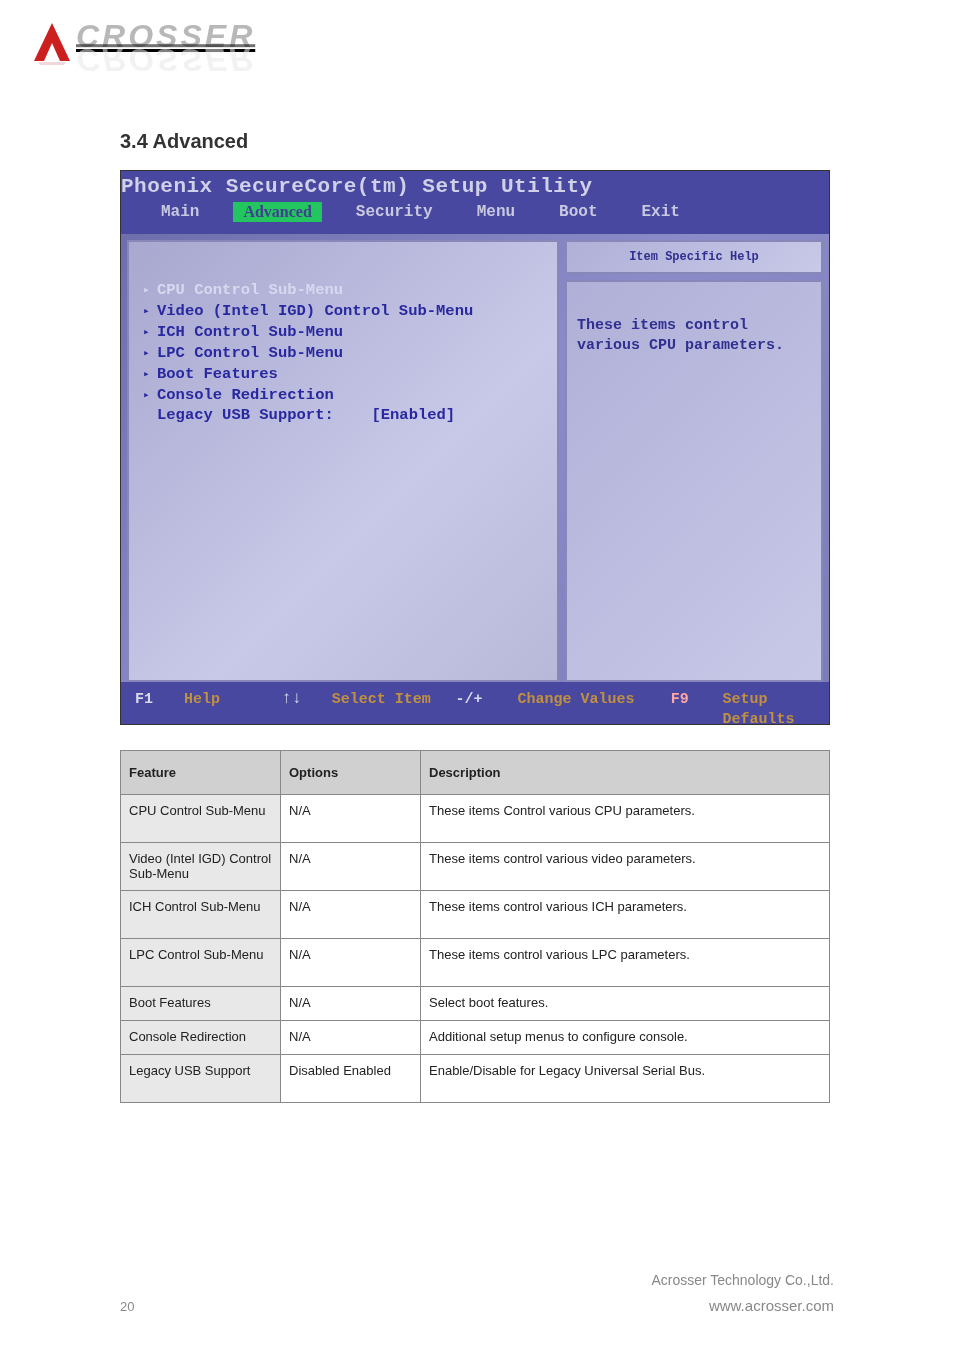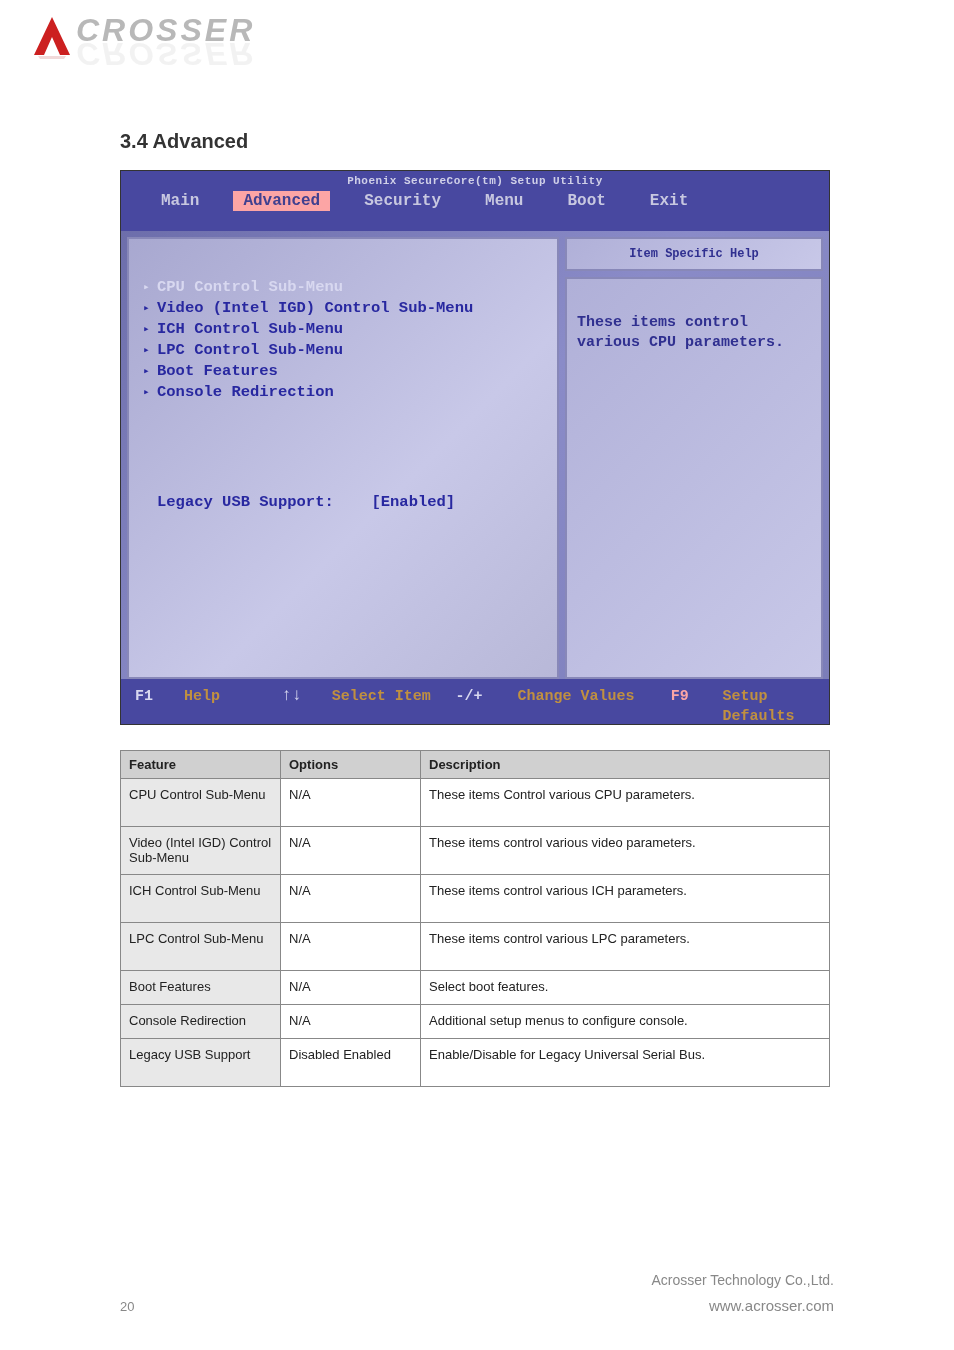--- a/index.html
+++ b/index.html
@@ -5,24 +5,25 @@
     * { margin: 0; padding: 0; box-sizing: border-box; }
     body {
       width: 954px;
       height: 1350px;
       background: #fff;
       font-family: Arial, sans-serif;
       position: relative;
     }
     .logo-area {
       position: absolute;
-      top: 15px;
+      top: 21px;
       left: 30px;
       display: flex;
       align-items: center;
+      text-decoration: underline;
     }
     .logo-icon {
       width: 44px;
       height: 44px;
       position: relative;
       margin-right: 2px;
     }
     .logo-icon svg { width: 100%; height: 100%; }
     .logo-text {
       display: flex;
@@ -60,43 +61,44 @@
       top: 170px;
       left: 120px;
       width: 710px;
       height: 555px;
       background: linear-gradient(135deg, #6a6ba8 0%, #8a8bc8 50%, #7a7cb8 100%);
       border: 1px solid #333;
       font-family: 'Courier New', monospace;
       overflow: hidden;
     }
     .bios-title {
-      text-align: center;
+      text-align: left;
       color: #d0d0e8;
       font-weight: 700;
       padding: 4px 0 2px 0;
-      font-size: 11px;
+      font-size: 21px;
       letter-spacing: 0.5px;
       background: #4848a0;
     }
     .bios-tabs {
       display: flex;
       background: #4848a0;
-      padding: 2px 30px 20px 30px;
+      padding: 2px 30px 12px 30px;
       gap: 24px;
     }
     .bios-tab {
       color: #c8c8e0;
       font-weight: 700;
       font-size: 16px;
       padding: 1px 10px;
     }
     .bios-tab.active {
-      background: #fca5a5;
+      background: #22c55e;
       color: #404090;
+      font-family: Liberation Serif, serif;
     }
     .bios-body {
       display: flex;
       height: 448px;
       padding: 6px 6px 0 6px;
       gap: 6px;
     }
     .bios-left {
       flex: 1.55;
       background: #b8b8d8;
@@ -140,21 +142,20 @@
     }
     .submenu-row.selected {
       color: #d8d8f0;
     }
     .submenu-arrow {
       width: 14px;
       font-size: 11px;
     }
     .option-row {
       display: flex;
-      margin-top: 90px;
       color: #2828a0;
       font-weight: 700;
       font-size: 15.5px;
     }
     .option-label { flex: 1; padding-left: 14px; }
     .option-value { flex: 0.8; }
     .bios-footer {
       background: #4848a0;
       padding: 6px 14px 8px 14px;
       color: #c8c8e0;
@@ -177,21 +178,21 @@
       top: 750px;
       left: 120px;
       width: 710px;
       border-collapse: collapse;
       font-size: 13px;
       font-family: Arial, sans-serif;
     }
     .doc-table th {
       background: #d0d0d0;
       border: 1px solid #888;
-      padding: 6px 8px;
+      padding: 14px 8px;
       text-align: left;
       font-weight: 700;
       color: #222;
     }
     .doc-table td {
       border: 1px solid #888;
       padding: 8px 8px;
       vertical-align: top;
       color: #222;
     }

